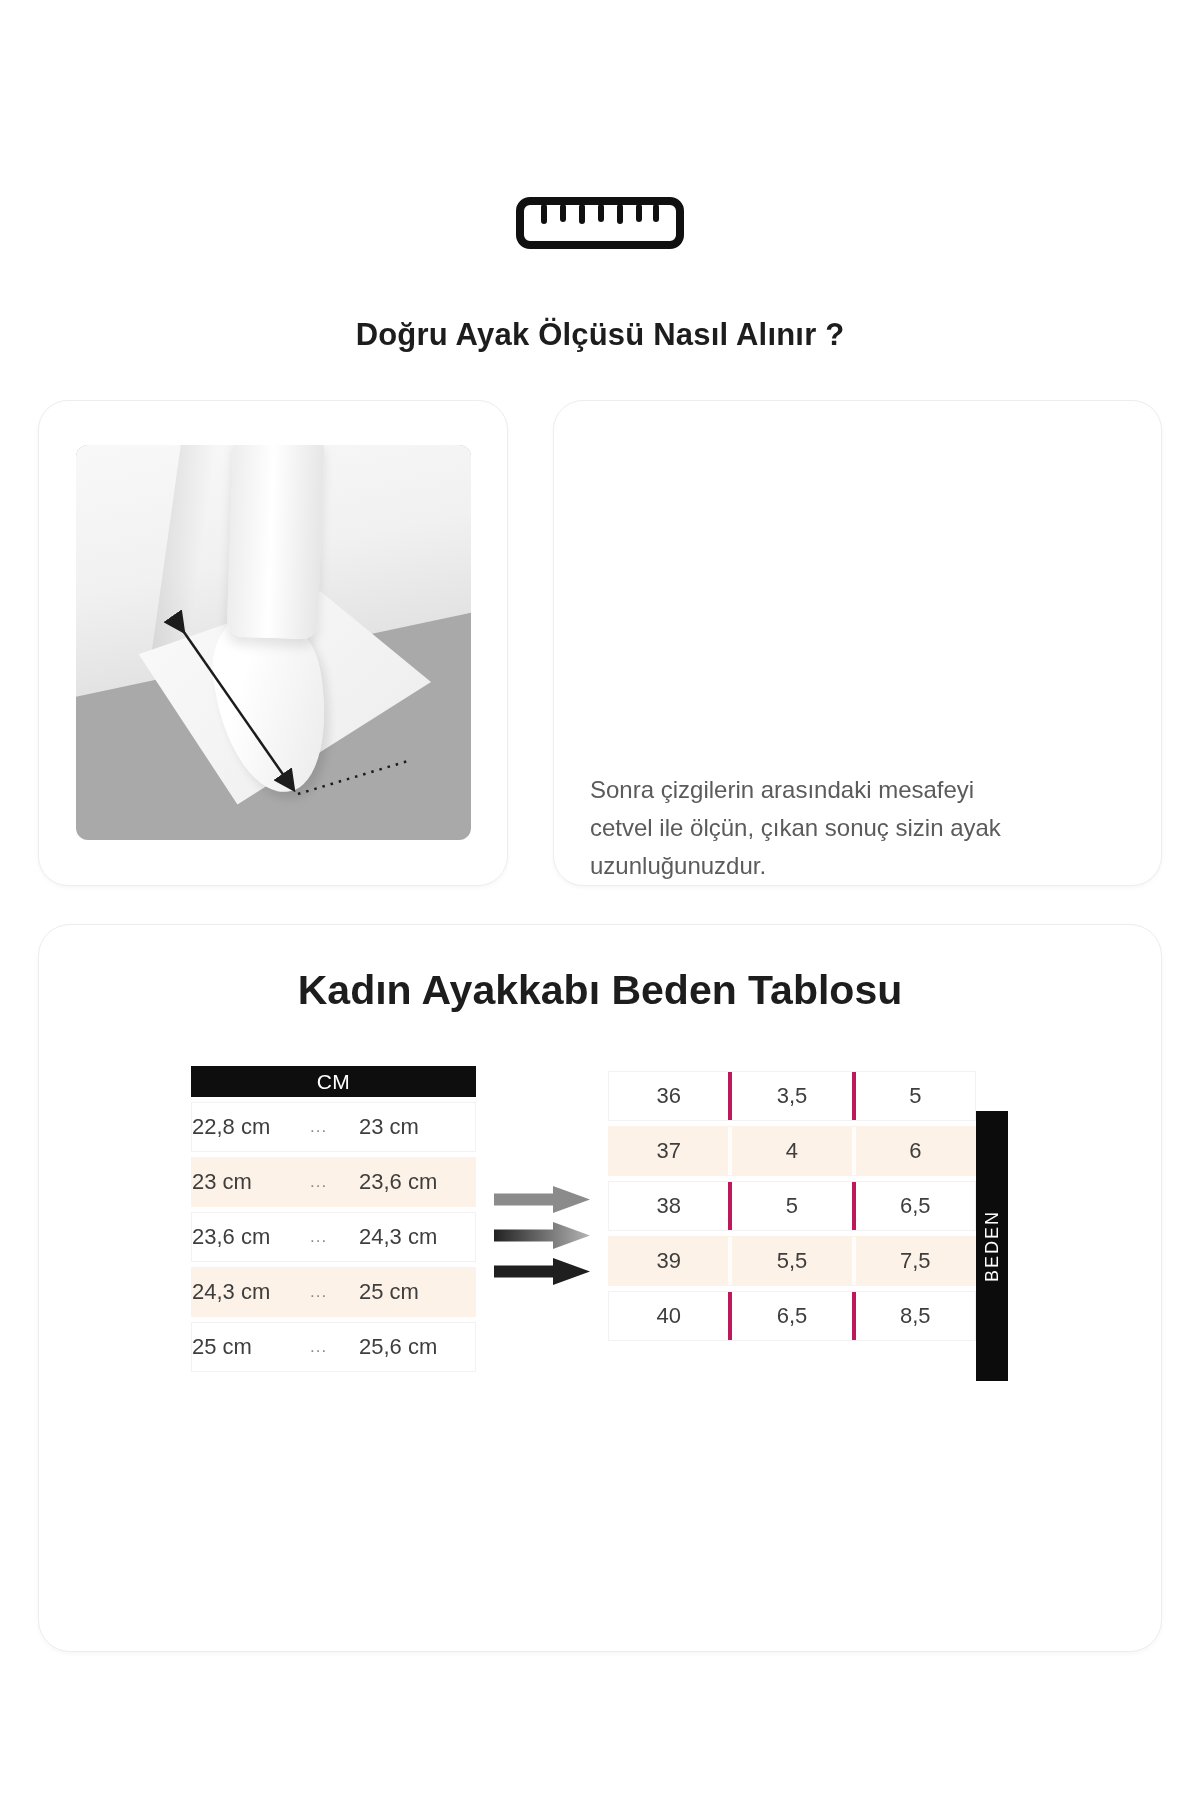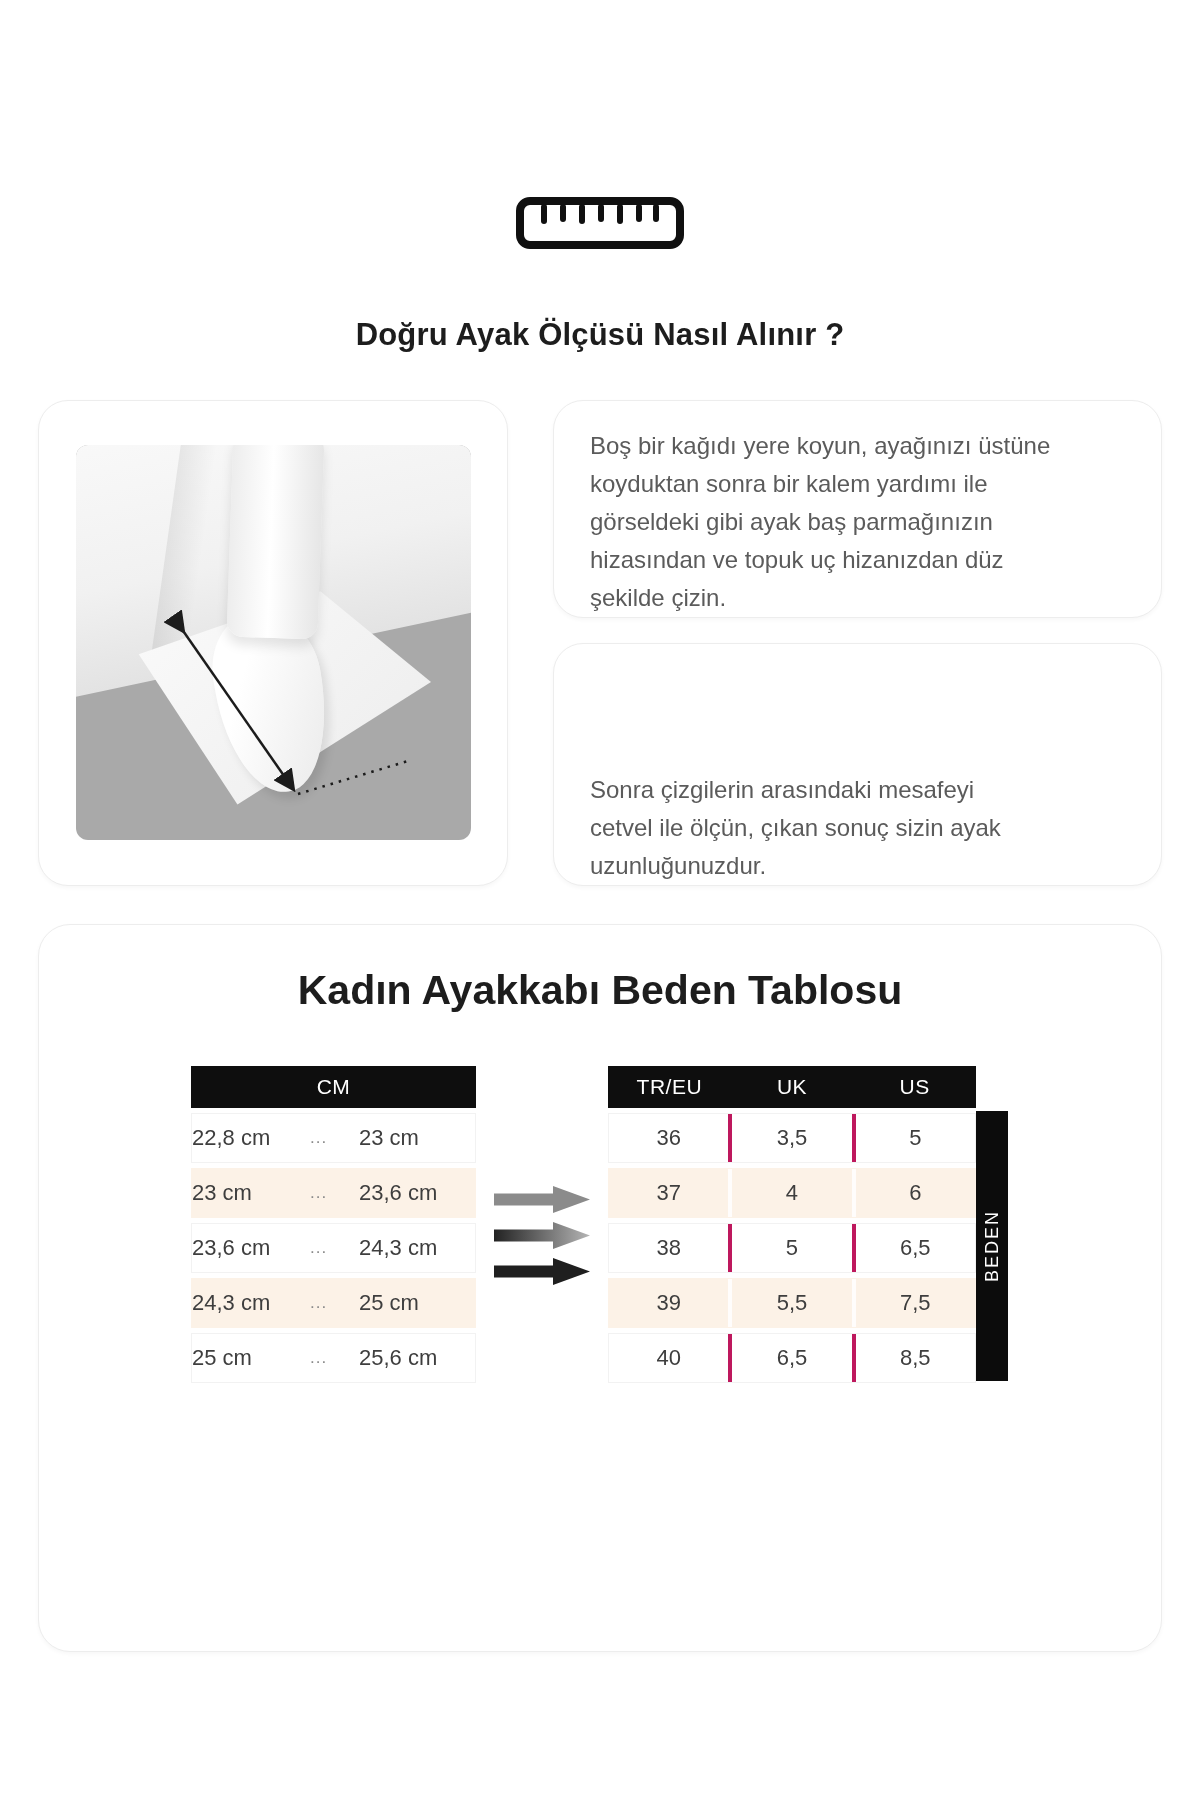--- a/index.html
+++ b/index.html
@@ -63,21 +63,21 @@
   .step-text{
     margin:0;font-size:24px;line-height:38px;color:#5b5b5b;white-space:pre-line;
   }
   
   .table-card{margin:38px 38px 0;height:728px;padding-top:46px;border-radius:32px;}
   .table-title{
     text-align:center;margin:0;font-size:41px;line-height:38px;font-weight:bold;color:#1d1d1d;
   }
   .tables{display:flex;align-items:flex-start;margin-top:57px;padding-left:152px;}
   .thead{
-    height:42px;background:#0e0e0e;color:#ffffff;display:flex;
+    height:31px;background:#0e0e0e;color:#ffffff;display:flex;
     align-items:center;justify-content:center;font-size:21px;letter-spacing:.5px;
   }
   .trow{
     height:50px;margin-top:5px;background:#fff;border:1px solid #f2f2f2;
     box-sizing:border-box;font-size:22px;color:#3e3e3e;
   }
   .trow.alt{background:#fcf2e7;border-color:#fcf2e7;}
   
   .cm-table{width:285px;flex:0 0 285px;}
   .cm-table .trow{display:grid;grid-template-columns:118px 49px 118px;align-items:center;text-align:left;}
@@ -141,27 +141,20 @@
               <path d="M0,0 L9,4.5 L0,9 z" fill="#1c1c1c"></path>
             </marker>
           </defs>
           <line x1="103" y1="180" x2="213" y2="338" stroke="#1c1c1c" stroke-width="2.5" marker-start="url(#ah)" marker-end="url(#ah)"></line>
           <line x1="222" y1="349" x2="332" y2="316" stroke="#1c1c1c" stroke-width="2.5" stroke-dasharray="2.5,6"></line>
         </svg>
       </div>
     </div>
 
     <div class="steps">
-      <div class="card step-card first">
-        <p class="step-text">Boş bir kağıdı yere koyun, ayağınızı üstüne
-koyduktan sonra bir kalem yardımı ile
-görseldeki gibi ayak baş parmağınızın
-hizasından ve topuk uç hizanızdan düz
-şekilde çizin.</p>
-      </div>
       <div class="card step-card second">
         <p class="step-text">Sonra çizgilerin arasındaki mesafeyi
 cetvel ile ölçün, çıkan sonuç sizin ayak
 uzunluğunuzdur.</p>
       </div>
     </div>
 
   </section>
 
   <section class="card table-card">
@@ -212,25 +205,20 @@
             </linearGradient>
           </defs>
           <polygon points="0,7.5 59,7.5 59,0 96,13.5 59,27 59,19.5 0,19.5" fill="url(#agrad)"></polygon>
         </svg>
         <svg width="96" height="27" viewBox="0 0 96 27">
           <polygon points="0,7.5 59,7.5 59,0 96,13.5 59,27 59,19.5 0,19.5" fill="#1f1f1f"></polygon>
         </svg>
       </div>
 
       <div class="size-table">
-        <div class="thead">
-          <span class="hcell">TR/EU</span>
-          <span class="hcell">UK</span>
-          <span class="hcell">US</span>
-        </div>
         <div class="trow">
           <div class="cell">36</div>
           <div class="cell">3,5</div>
           <div class="cell">5</div>
         </div>
         <div class="trow alt">
           <div class="cell">37</div>
           <div class="cell">4</div>
           <div class="cell">6</div>
         </div>

